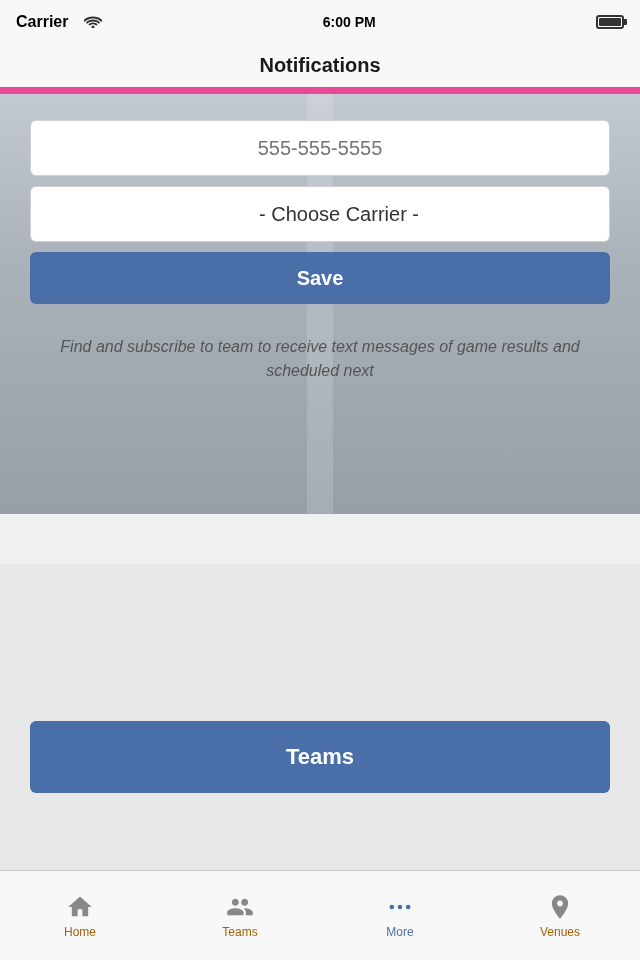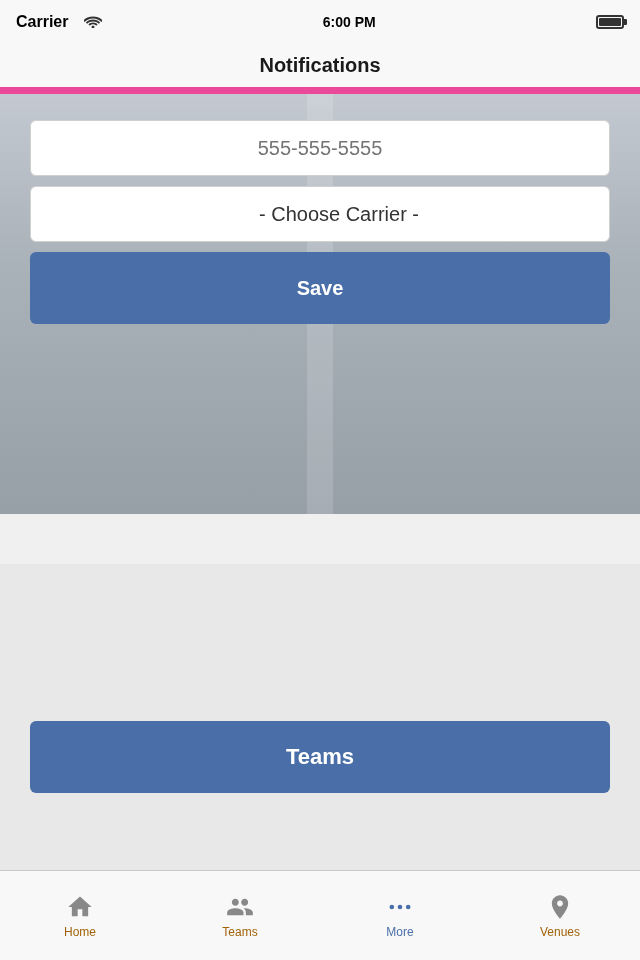--- a/index.html
+++ b/index.html
@@ -111,21 +111,21 @@
       text-align-last: center;
       outline: none;
       margin-bottom: 10px;
       appearance: none;
       padding-left: 38px;
       -webkit-appearance: none;
     }
 
     .save-button {
       width: 100%;
-      height: 72px;
+      height: 52px;
       background: #4a6fa8;
       border: none;
       border-radius: 6px;
       font-size: 20px;
       font-weight: 600;
       color: white;
       cursor: pointer;
       margin-bottom: 31px;
     }
 
@@ -225,20 +225,21 @@
 
 <div class="hero-bg">
   <div class="hero-bg-inner"></div>
   <div class="hero-bg-lines"></div>
   <div class="form-container">
     <input class="phone-input" type="tel" placeholder="555-555-5555" style="">
     <select class="carrier-select">
       <option>- Choose Carrier -</option>
     </select>
     <button class="save-button">Save</button>
+    <p class="description-text">Find and subscribe to team to receive text messages of game results and scheduled next</p>
   </div>
 </div>
 
 <div class="lower-area">
   <button class="teams-button">Teams</button>
 </div>
 
 <div class="tab-bar">
 
   <div class="tab-item">

